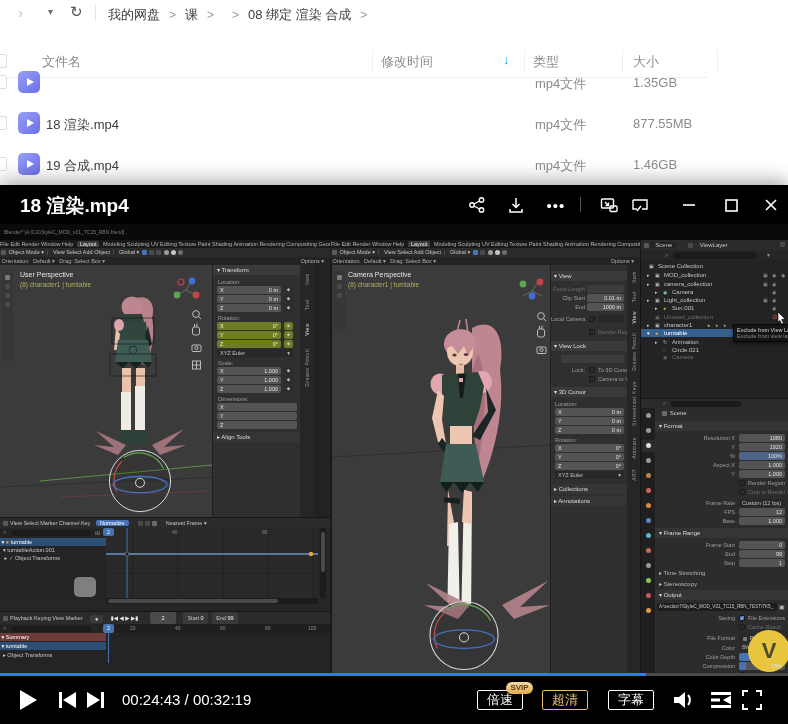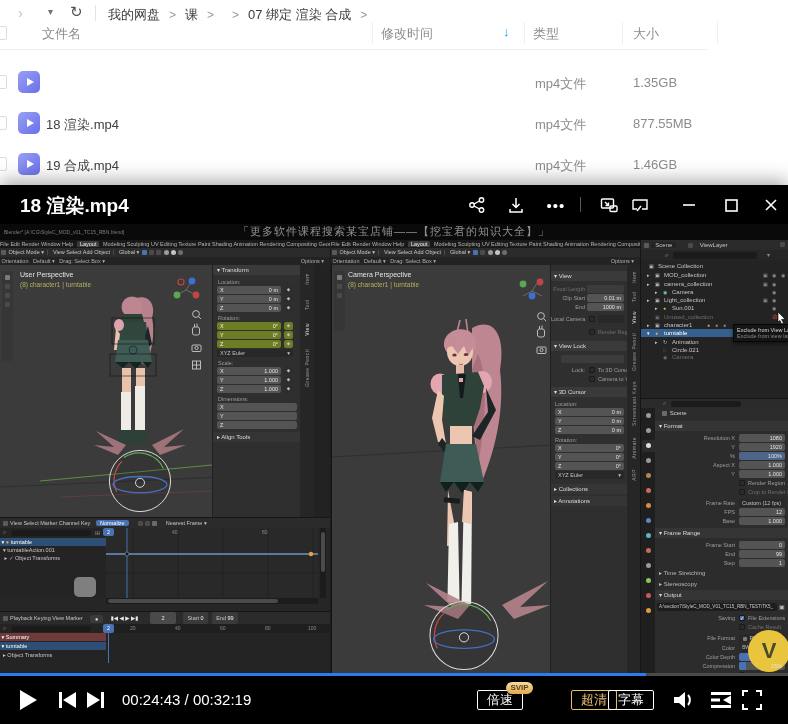--- a/index.html
+++ b/index.html
@@ -85,26 +85,26 @@
       <span class="abs" style="left:18px;top:4px;font-size:15px;color:#c4c4c4">›</span>
       <span class="abs" style="left:48px;top:6px;font-size:10px;color:#707070">▾</span>
       <span class="abs" style="left:70px;top:3px;font-size:15px;color:#555">↻</span>
       <span class="abs" style="left:95px;top:5px;width:1px;height:16px;background:#e4e4e4"></span>
       <div class="abs" style="left:108px;top:6px;display:flex;align-items:center">
         <span class="bc-item">我的网盘</span>
         <span class="bc-sep">&gt;</span>
         <span class="bc-item">课</span>
         <span class="bc-sep">&gt;</span>
         <span class="bc-sep">&gt;</span>
-        <span class="bc-item">07 绑定 渲染 合成</span>
+        <span class="bc-item">08 绑定 渲染 合成</span>
         <span class="bc-sep">&gt;</span>
       </div>
     </div>
 
-    <div class="abs" style="left:0;top:16px;width:708px;height:34px;border-bottom:1px solid #f0f0f0">
+    <div class="abs" style="left:0;top:44px;width:708px;height:34px;border-bottom:1px solid #f0f0f0">
       <span class="chk" style="top:10px"></span>
       <span class="colhead abs" style="left:42px;top:9px">文件名</span>
       <span class="colhead abs" style="left:381px;top:9px">修改时间</span>
       <span class="abs" style="left:503px;top:8px;font-size:13px;font-weight:bold;color:#06a7ff">↓</span>
       <span class="colhead abs" style="left:533px;top:9px">类型</span>
       <span class="colhead abs" style="left:633px;top:9px">大小</span>
       <span class="coldiv" style="left:372px;top:6px"></span>
       <span class="coldiv" style="left:524px;top:6px"></span>
       <span class="coldiv" style="left:622px;top:6px"></span>
       <span class="coldiv" style="left:717px;top:6px"></span>
@@ -842,21 +842,20 @@
         <div class="fld" style="left:98px;top:263px;width:46px">
             <div class="abs" style="left:0;top:0;width:15%;height:100%;background:#4772b3"></div>
             <span></span>
             <span style="z-index:1">15%</span>
           </div>
         <span class="lab labr" style="left:14px;top:272px;width:80px">Image Sequence</span>
         <span class="cb cbon" style="left:98px;top:273px">✓</span>
         <span class="lab" style="left:107px;top:272px">Overwrite</span>
       </div>
 
-      <div id="wm">「更多软件课程搜索某宝店铺——【挖宝君的知识大全】」</div>
       <div id="vlogo">
           <span>V</span>
         </div>
       <div class="abs" style="left:0;top:449px;width:788px;height:3px;background:#4a4a4a">
         <div class="abs" style="left:0;top:0;width:82%;height:3px;background:#2a7cf0"></div>
       </div>
     </div>
 
     <div id="pctrl">
       <span class="abs" style="left:18px;top:13px;cursor:pointer">
@@ -871,21 +870,21 @@
       <span class="abs" style="left:86px;top:15px;cursor:pointer">
         <svg width="19" height="18" viewBox="0 0 19 18">
             <path d="M1 1 L14 9 L1 17 Z" fill="#fff"></path>
             <rect x="15" y="1" width="3" height="16" fill="#fff"></rect>
           </svg></span>
       <span class="abs" style="left:122px;top:15px;font-size:15px;color:#fff">00:24:43 / 00:32:19</span>
       <span class="pbtn" style="left:477px">
         <span>倍速</span>
         <span class="svip">SVIP</span>
       </span>
-      <span class="pbtn gold" style="left:571px">超清</span>
+      <span class="pbtn gold" style="left:542px">超清</span>
       <span class="pbtn" style="left:608px">字幕</span>
       <span class="abs" style="left:672px;top:13px;cursor:pointer">
         <svg width="24" height="22" viewBox="0 0 24 22">
             <path d="M2 8h5l6-5v16l-6-5H2z" fill="#fff"></path>
             <path d="M16 6c2.5 2.5 2.5 7.5 0 10" stroke="#fff" stroke-width="2" fill="none"></path>
           </svg></span>
       <span class="abs" style="left:710px;top:15px;cursor:pointer">
         <svg width="22" height="18" viewBox="0 0 22 18">
             <g fill="#fff">
               <rect x="1" y="1" width="20" height="3"></rect>

